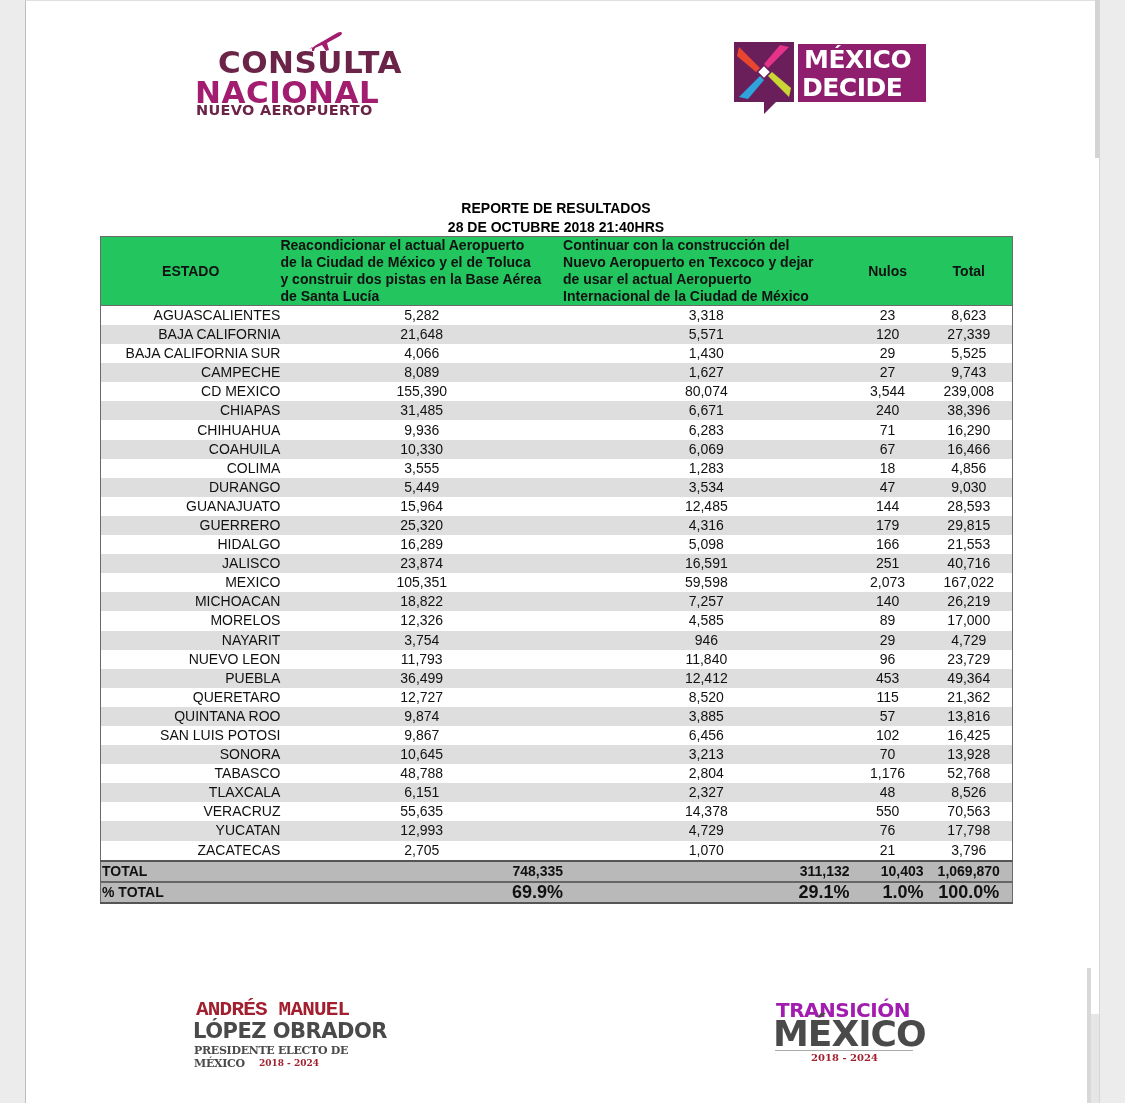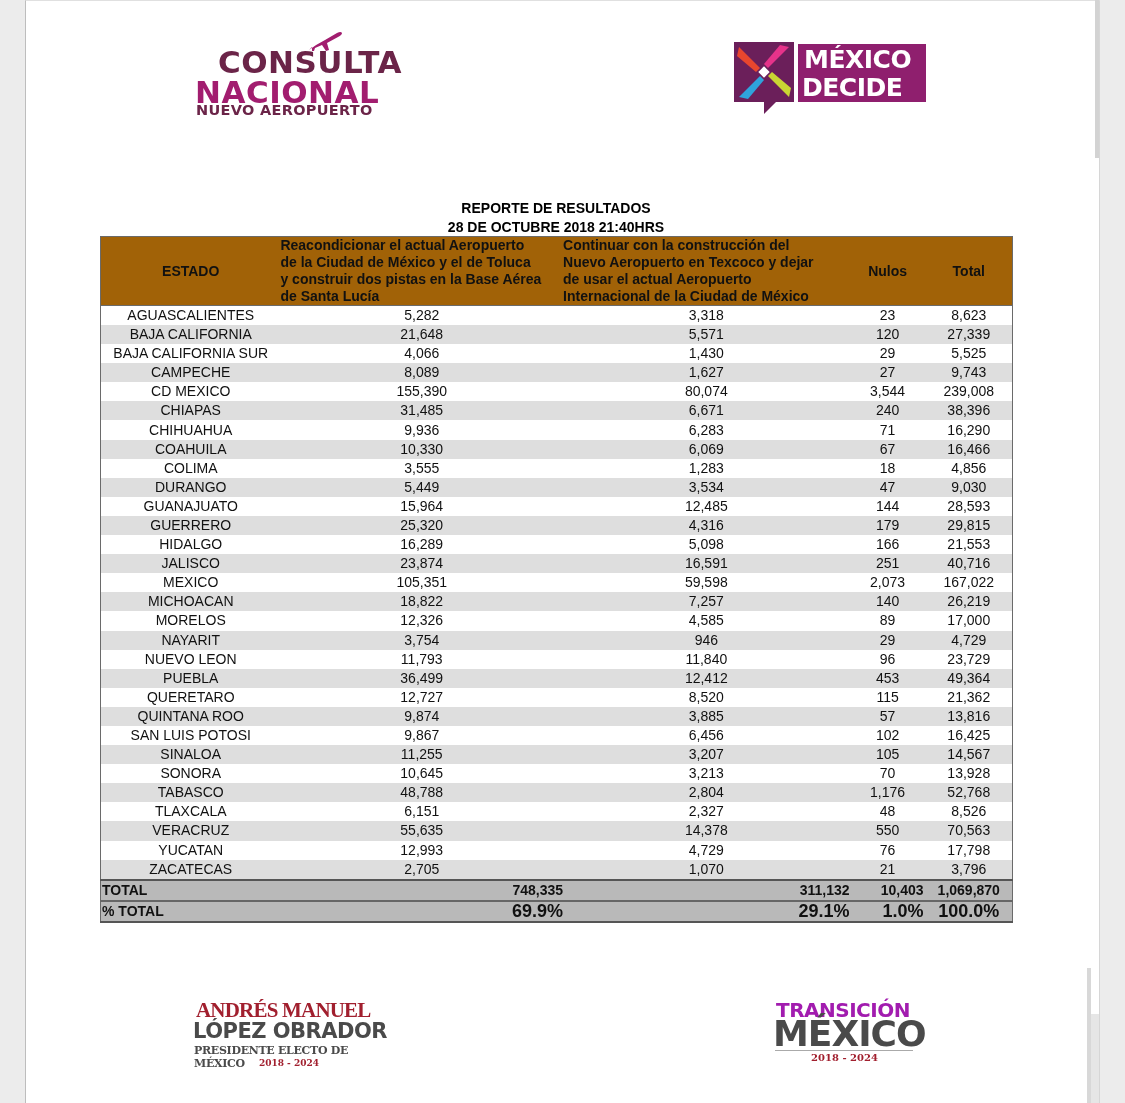--- a/index.html
+++ b/index.html
@@ -42,51 +42,51 @@
     .report-title.t1 { top: 200px; }
     .report-title.t2 { top: 219px; }
 
     
     table.results {
       position: absolute; left: 100px; top: 236px; width: 913px;
       border-collapse: collapse; font-size: 14px; color: #111;
       border-left: 1px solid #6a6a6a; border-right: 1px solid #6a6a6a;
     }
     table.results th {
-      background: #a16207; font-weight: bold; font-size: 14px; color: #111;
+      background: #22c55e; font-weight: bold; font-size: 14px; color: #111;
       border-top: 1px solid #6a6a6a; border-bottom: 1px solid #6a6a6a;
       height: 69px; line-height: 17px; vertical-align: middle;
     }
     th.col-estado { width: 180px; text-align: center; }
     th.col-opt { text-align: left; padding-left: 0px; }
     th.col-a { width: 283px; }
     th.col-b { width: 287px; }
     th.col-nulos { width: 76px; text-align: center; }
     th.col-total { width: 87px; text-align: center; }
 
     table.results td { height: 19.1px; line-height: 19px; padding: 0; white-space: nowrap; }
     tbody tr:nth-child(even) td { background: #dedede; }
     tbody tr:nth-child(odd) td { background: #ffffff; }
-    td.estado { text-align: center; padding-left: 1px; }
+    td.estado { text-align: right; padding-left: 1px; }
     td.num { text-align: center; }
 
     tfoot td {
       background: #b9b9b9; font-weight: bold; height: 23px; line-height: 22px;
       font-size: 14px;
     }
     tfoot tr.total-row td { border-top: 2px solid #555; font-size: 14px; }
     tfoot tr.pct-row td { border-top: 2px solid #666; border-bottom: 2px solid #555; margin-left: 44px; }
     tfoot td.big { font-size: 18px; text-align: right; font-family: "Liberation Sans Narrow", "Liberation Sans", sans-serif; }
     tfoot td.nulos-big { text-align: right; padding-right: 2px; }
     tfoot td.total-big { text-align: center; }
     tfoot td.lbl { text-align: left; padding-left: 1px; }
 
     
     .logo-amlo { position: absolute; left: 193px; top: 998px; width: 200px; height: 75px; }
-    .logo-amlo .a1 { position: absolute; left: 3px; top: 0; font-weight: 900; font-size: 21px; color: #a11f2e; font-family: Liberation Serif, serif; letter-spacing: -0.8px; }
+    .logo-amlo .a1 { position: absolute; left: 3px; top: 0; font-weight: 900; font-size: 21px; color: #a11f2e; font-family: Liberation Mono, monospace; letter-spacing: -0.8px; }
     .logo-amlo .a2 { position: absolute; left: 0; top: 21px; font-weight: 900; font-size: 21px; color: #4a4a4a; font-family: "DejaVu Sans", sans-serif; letter-spacing: -0.5px; }
     .logo-amlo .a3 { position: absolute; left: 1px; top: 46px; font-weight: bold; font-size: 11px; color: #4a4a4a; font-family: "DejaVu Serif", serif; letter-spacing: -0.3px; }
     .logo-amlo .a4 { position: absolute; left: 0; width: 192px; top: 60px; text-align: center; font-weight: bold; font-size: 9px; color: #a11f2e; font-family: "DejaVu Serif", serif; }
 
     .logo-transicion { position: absolute; left: 773px; top: 998px; width: 145px; height: 70px; }
     .logo-transicion .b1 { position: absolute; left: 3px; top: 0; font-weight: 900; font-size: 20px; color: #a21caf; font-family: "DejaVu Sans", sans-serif; letter-spacing: -0.5px; }
     .logo-transicion .b2 { position: absolute; left: 0; top: 15px; font-weight: 900; font-size: 36px; color: #4a4a4a; font-family: "DejaVu Sans", sans-serif; letter-spacing: -1px; }
     .logo-transicion .rule { position: absolute; left: 2px; top: 52px; width: 138px; height: 1px; background: #aaa; }
     .logo-transicion .b3 { position: absolute; left: 0; width: 143px; top: 54px; text-align: center; font-weight: bold; font-size: 10px; color: #a11f2e; font-family: "DejaVu Serif", serif; }
   </style>
@@ -302,27 +302,20 @@
         <td class="num">13,816</td>
       </tr>
       <tr>
         <td class="estado">SAN LUIS POTOSI</td>
         <td class="num">9,867</td>
         <td class="num">6,456</td>
         <td class="num">102</td>
         <td class="num">16,425</td>
       </tr>
       <tr>
-        <td class="estado">SINALOA</td>
-        <td class="num">11,255</td>
-        <td class="num">3,207</td>
-        <td class="num">105</td>
-        <td class="num">14,567</td>
-      </tr>
-      <tr>
         <td class="estado">SONORA</td>
         <td class="num">10,645</td>
         <td class="num">3,213</td>
         <td class="num">70</td>
         <td class="num">13,928</td>
       </tr>
       <tr>
         <td class="estado">TABASCO</td>
         <td class="num">48,788</td>
         <td class="num">2,804</td>

